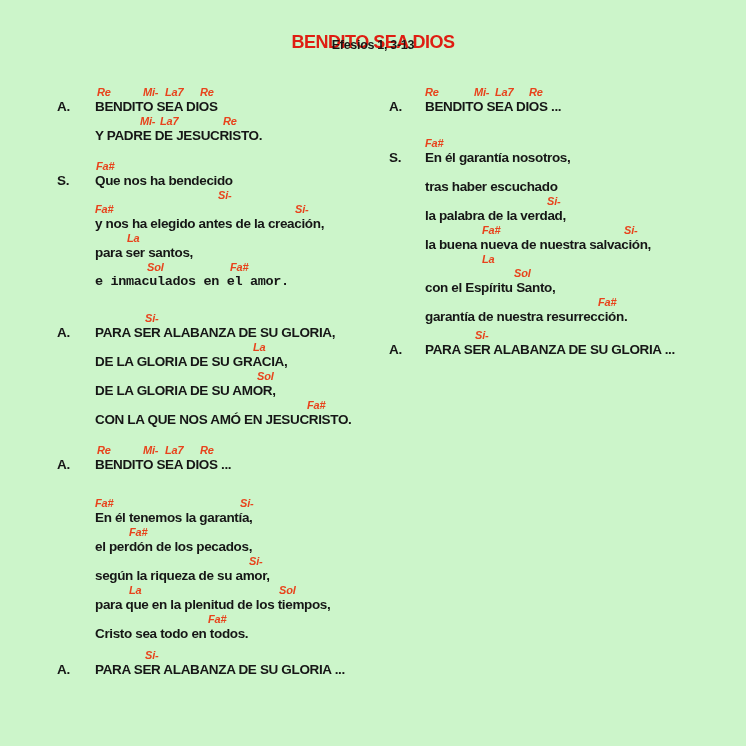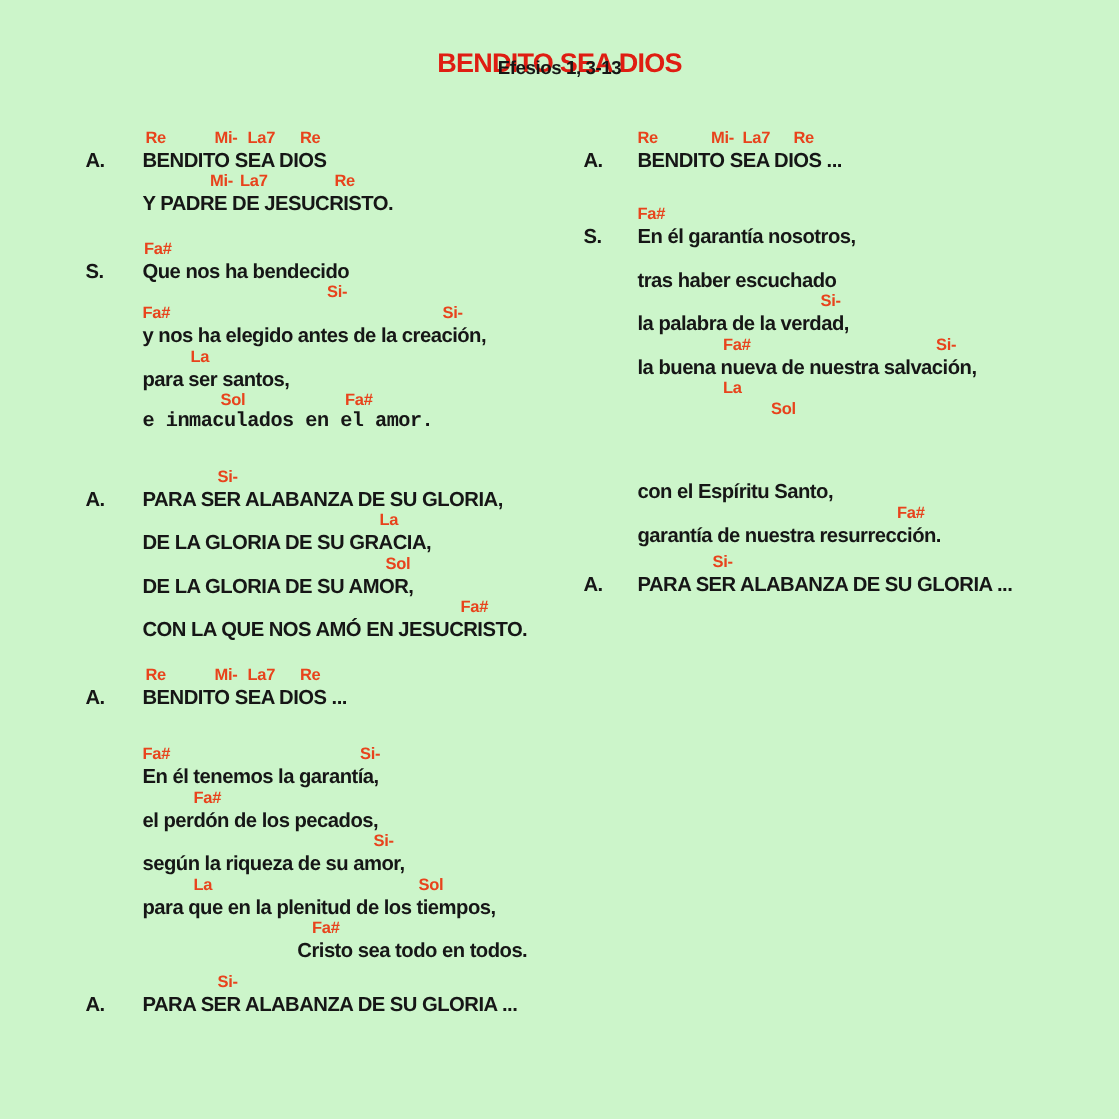--- a/index.html
+++ b/index.html
@@ -26,21 +26,21 @@
   .col { position: absolute; top: 85px; white-space: nowrap; }
   .col-left  { left: 57px;  }
   .col-right { left: 389px; }
   .group { }
   .chord-line {
     position: relative; height: 14px;
     font-size: 11px; font-weight: bold;
     color: var(--chord, #e8431c);
     letter-spacing: -0.2px;
   }
-  .chord { position: absolute; top: 1px; }
+  .chord { position: absolute; top: 1px; font-style: italic; }
   .lyric-line {
     position: relative; height: 15px;
     font-size: 13.5px; font-weight: bold;
     color: var(--text, #161616);
     letter-spacing: -0.35px;
   }
   .label { position: absolute; left: 0; top: 0; }
   .lyric { display: inline-block; }
 </style>
 </head>
@@ -154,21 +154,21 @@
         <div class="chord-line">
           <span class="chord" style="left: 72px;">La</span>
           <span class="chord" style="left: 222px;">Sol</span>
         </div>
         <div class="lyric-line" style="padding-left: 38px;"><span class="lyric">para que en la plenitud de los tiempos,</span></div>
       </div>
       <div class="group">
         <div class="chord-line">
           <span class="chord" style="left: 151px;">Fa#</span>
         </div>
-        <div class="lyric-line" style="padding-left: 38px; text-align: right;"><span class="lyric">Cristo sea todo en todos.</span></div>
+        <div class="lyric-line" style="padding-left: 38px;"><span class="lyric">Cristo sea todo en todos.</span></div>
       </div>
       <div class="group" style="margin-top: 7px;">
         <div class="chord-line">
           <span class="chord" style="left: 88px;">Si-</span>
         </div>
         <div class="lyric-line" style="padding-left: 38px;"><span class="label">A.</span><span class="lyric">PARA SER ALABANZA DE SU GLORIA ...</span></div>
       </div>
     </div>
   <div class="col col-right">
       <div class="group">
@@ -205,21 +205,21 @@
       </div>
       <div class="group">
         <div class="chord-line">
           <span class="chord" style="left: 93px;">La</span>
         </div>
       </div>
       <div class="group">
         <div class="chord-line">
           <span class="chord" style="left: 125px;">Sol</span>
         </div>
-        <div class="lyric-line" style="padding-left: 36px; margin-top: 40px;"><span class="lyric">con el Espíritu Santo,</span></div>
+        <div class="lyric-line" style="padding-left: 36px;"><span class="lyric">con el Espíritu Santo,</span></div>
       </div>
       <div class="group">
         <div class="chord-line">
           <span class="chord" style="left: 209px;">Fa#</span>
         </div>
         <div class="lyric-line" style="padding-left: 36px;"><span class="lyric">garantía de nuestra resurrección.</span></div>
       </div>
       <div class="group" style="margin-top: 4px;">
         <div class="chord-line">
           <span class="chord" style="left: 86px;">Si-</span>

